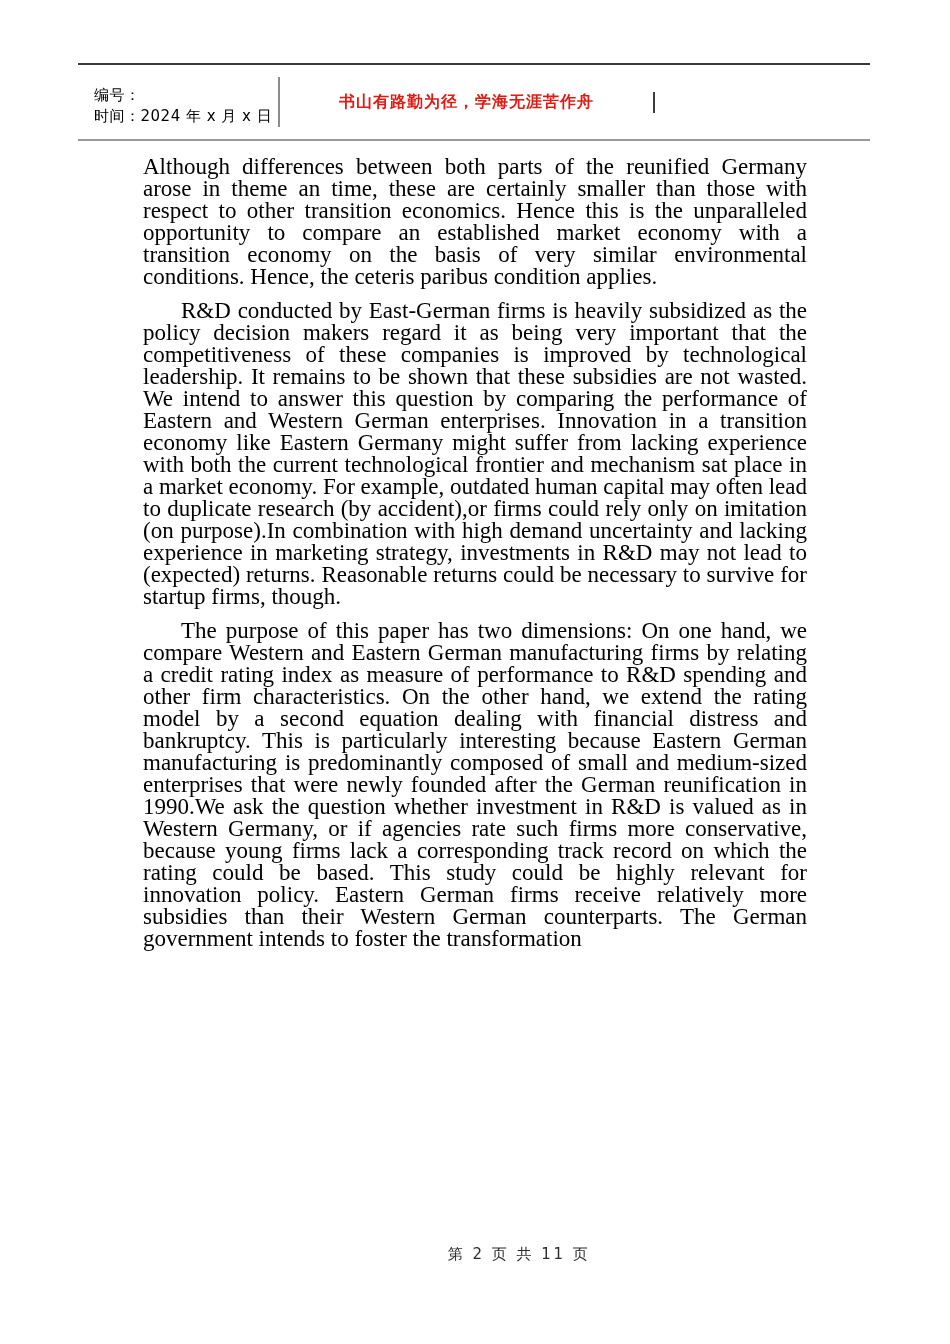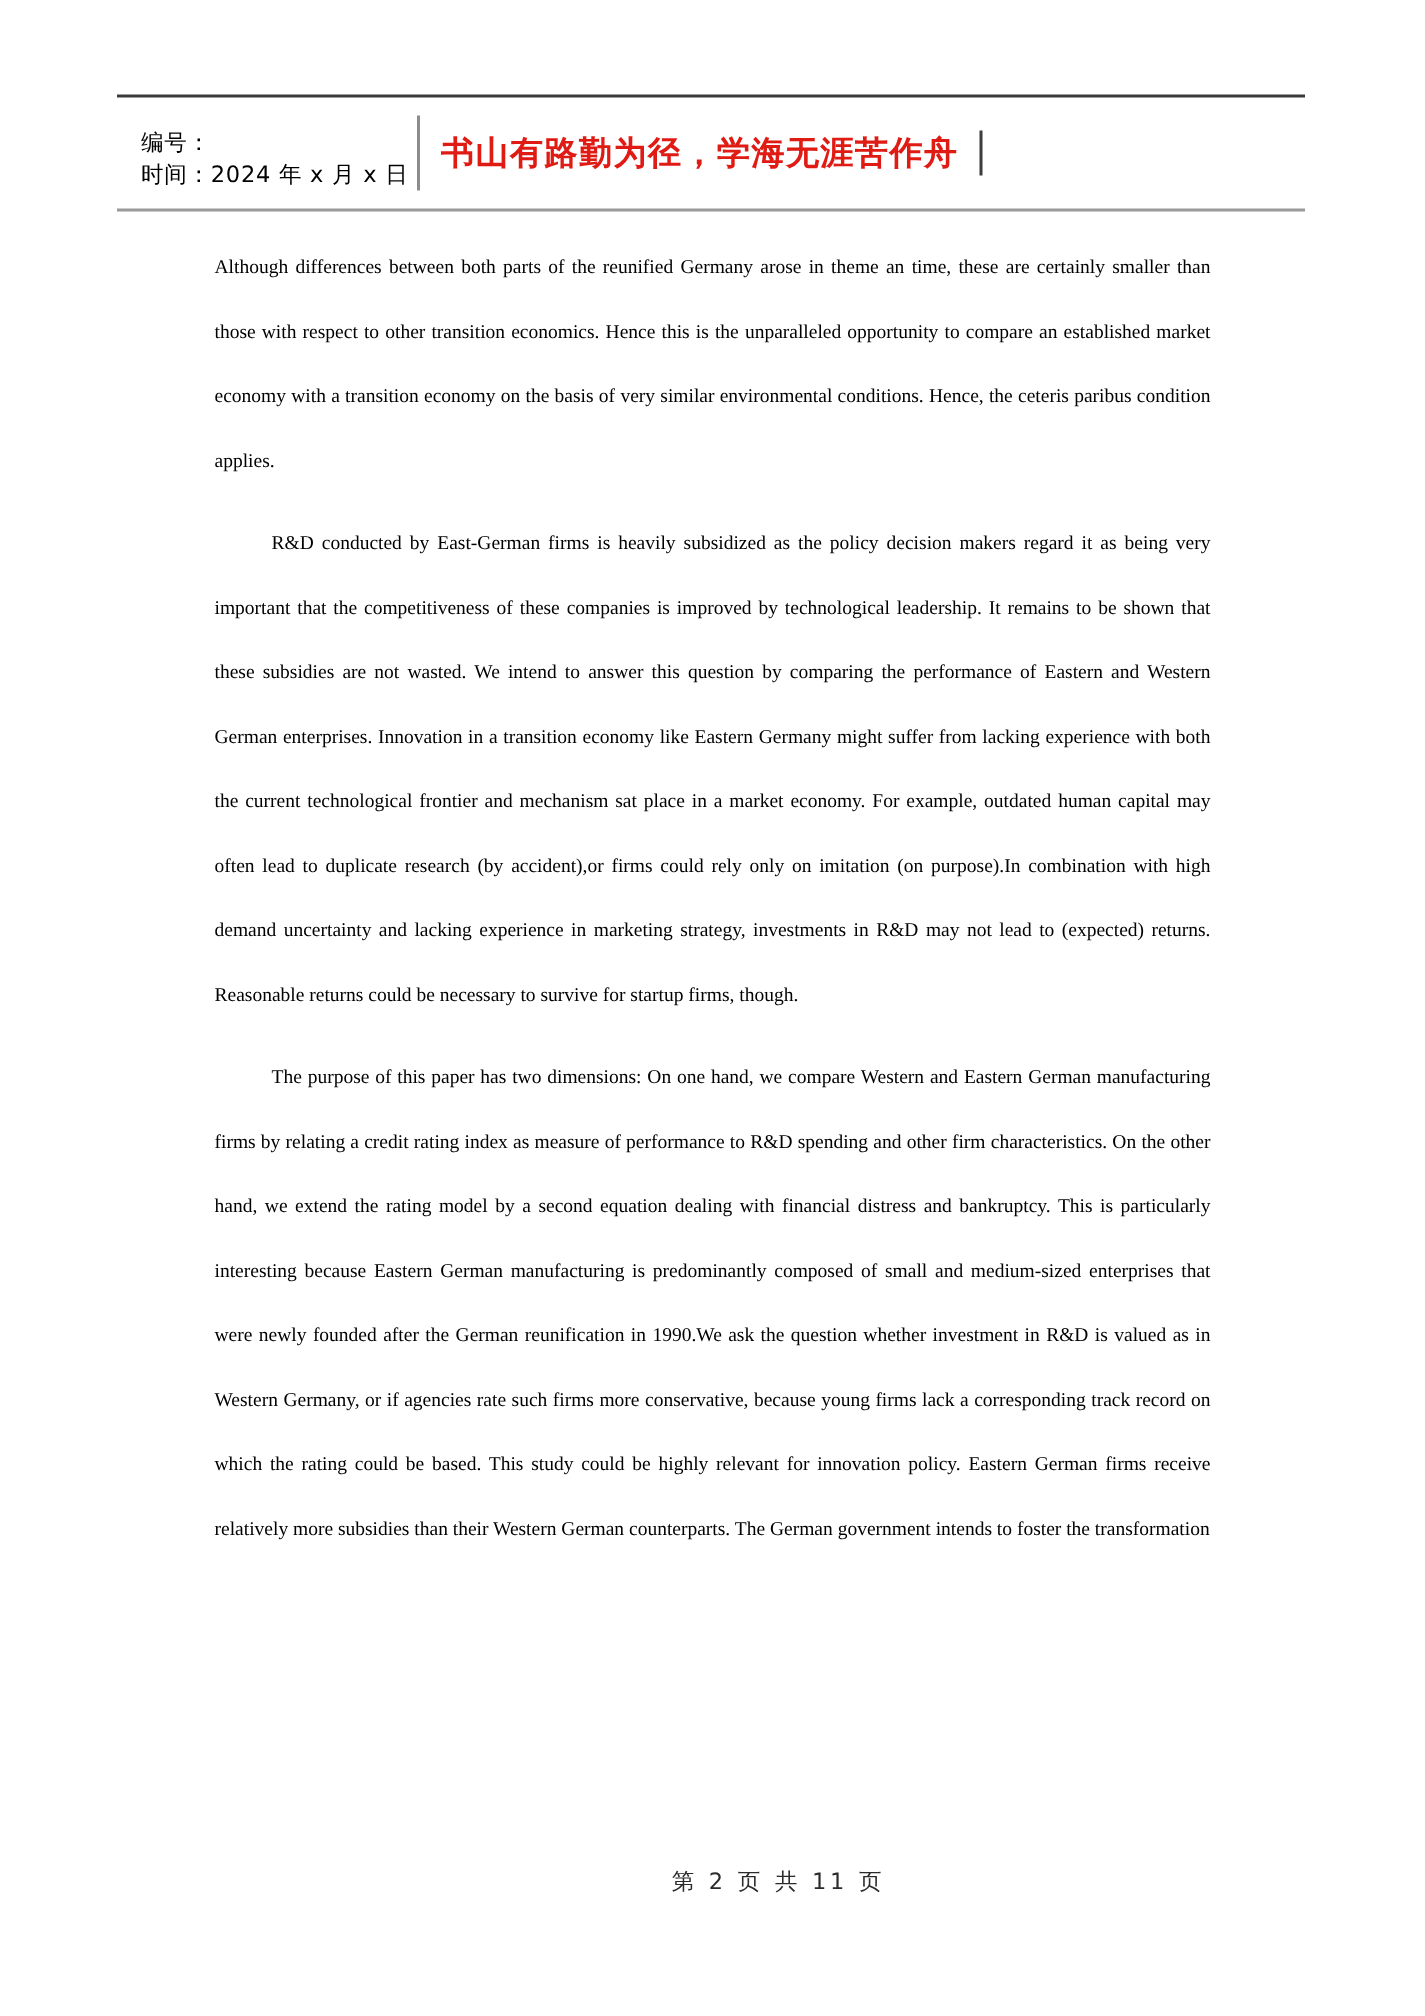--- a/index.html
+++ b/index.html
@@ -73,43 +73,43 @@
     font-size: 15px;
     line-height: 21px;
     letter-spacing: 0.5px;
     white-space: nowrap;
   }
 
   .hdr-slogan {
     color: #e01b14;
     font-family: "DejaVu Serif", "Liberation Serif", serif;
     font-weight: bold;
-    font-size: 22px;
+    font-size: 16px;
     letter-spacing: 1px;
     white-space: nowrap;
   }
 
   .hdr-pagecode {
     font-size: 15px;
     letter-spacing: 0.3px;
     white-space: nowrap;
   }
 
   
   .body-area {
     position: absolute;
     left: 143px;
     top: 156px;
     width: 664px;
   }
 
   .para {
     margin: 0;
-    font-size: 13px;
-    line-height: 43px;
+    font-size: 23px;
+    line-height: 22px;
     text-align: justify;
     text-justify: inter-word;
     text-indent: 0;
     hyphens: none;
   }
 
   .para.indent {
     text-indent: 38px;
     margin-top: 12px;
   }

